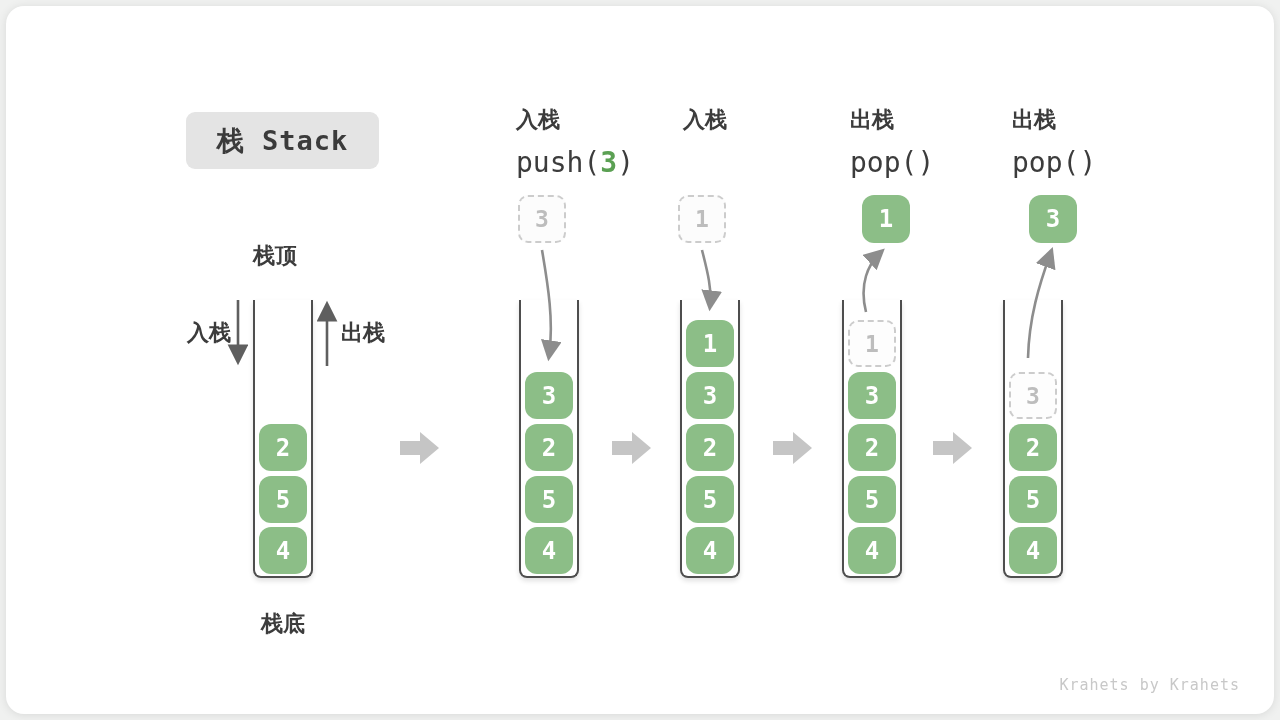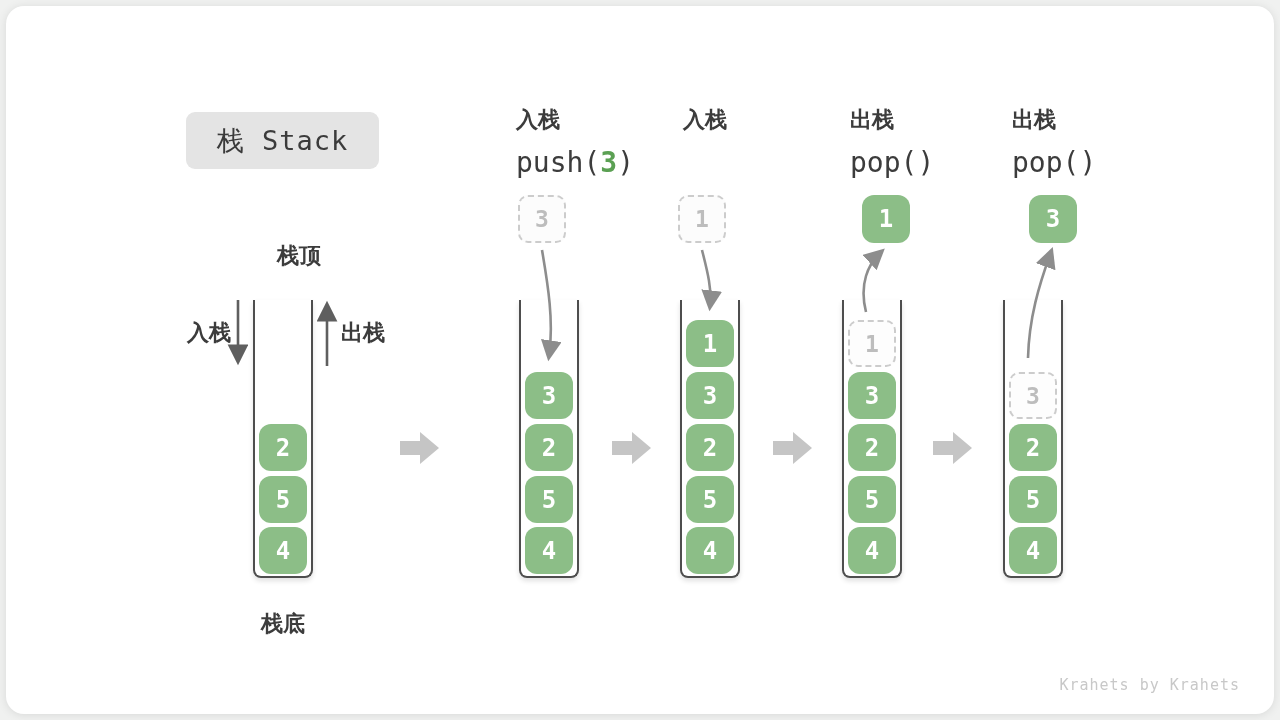--- a/index.html
+++ b/index.html
@@ -14,21 +14,21 @@
     background:#ffffff;border-radius:18px;
     box-shadow:0 1px 10px rgba(0,0,0,0.10);
   }
   .abs{position:absolute;}
   
   .title-box{
     left:186px;top:112px;width:193px;height:57px;
     background:#e4e4e4;border-radius:9px;
     display:flex;align-items:center;justify-content:center;
     font-family:"DejaVu Sans Mono","Liberation Mono",monospace;
-    font-size:27px;font-weight:normal;color:#3b3b3b;letter-spacing:1px;
+    font-size:27px;font-weight:bold;color:#3b3b3b;letter-spacing:1px;
   }
   
   .cn-label{
     font-size:22px;font-weight:bold;color:#3c3c3c;line-height:26px;
   }
   
   .col-header{top:105px;width:170px;}
   .op-cn{font-size:22px;font-weight:bold;color:#3c3c3c;line-height:30px;}
   .op-code{
     font-family:"DejaVu Sans Mono","Liberation Mono",monospace;
@@ -74,21 +74,21 @@
     font-size:15px;color:#c8c8c8;letter-spacing:1px;
   }
 </style>
 </head>
 <body>
 
 <div class="card"></div>
 
 <div class="abs title-box">栈 Stack</div>
 
-<div class="abs cn-label" style="left:253px;top:243px;width:60px;text-align:center;margin-left:16px;">栈顶</div>
+<div class="abs cn-label" style="left:253px;top:243px;width:60px;text-align:left;">栈顶</div>
 <div class="abs cn-label" style="left:253px;top:611px;width:60px;text-align:center;">栈底</div>
 
 <div class="abs cn-label" style="left:178px;top:320px;width:53px;text-align:right;">入栈</div>
 <div class="abs cn-label" style="left:341px;top:320px;width:60px;">出栈</div>
 
 <div class="abs col-header" style="left:516px;">
   <div class="op-cn">入栈</div>
   <div class="op-code"><span>push(</span><span class="arg">3</span><span>)</span></div>
 </div>
 <div class="abs col-header" style="left:683px;">

